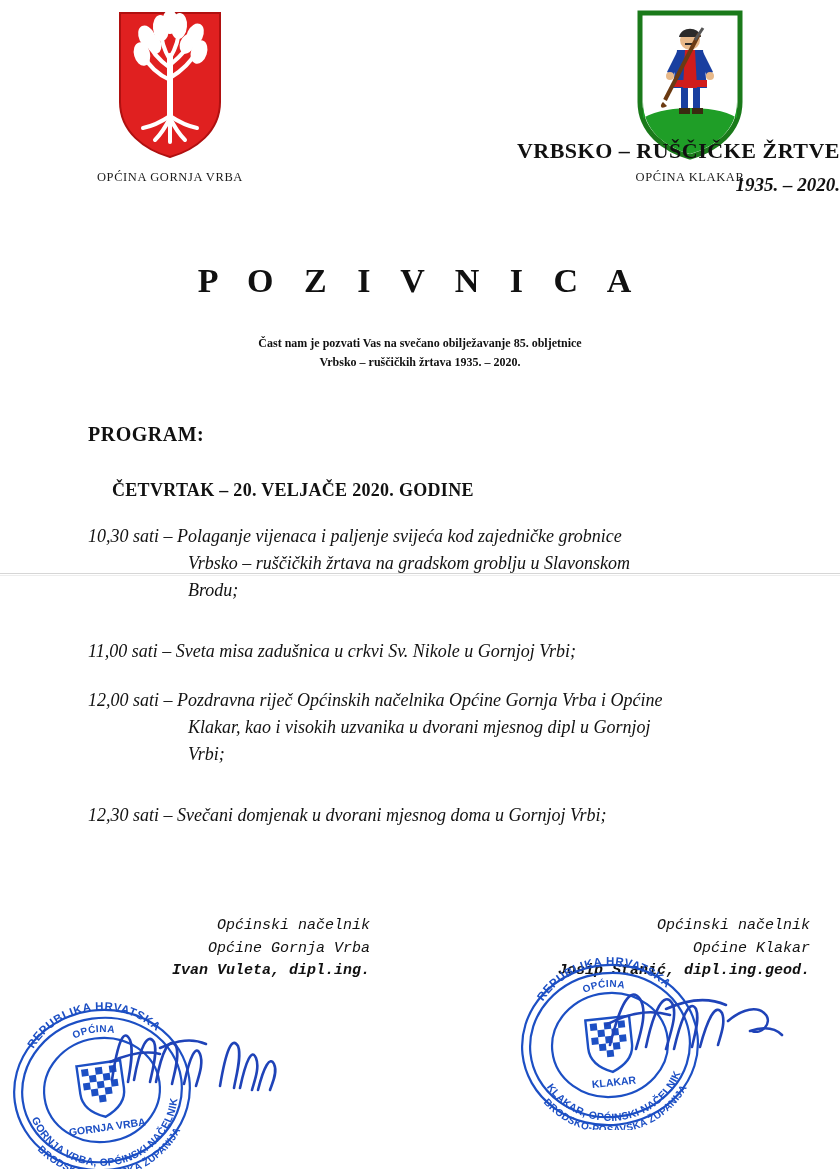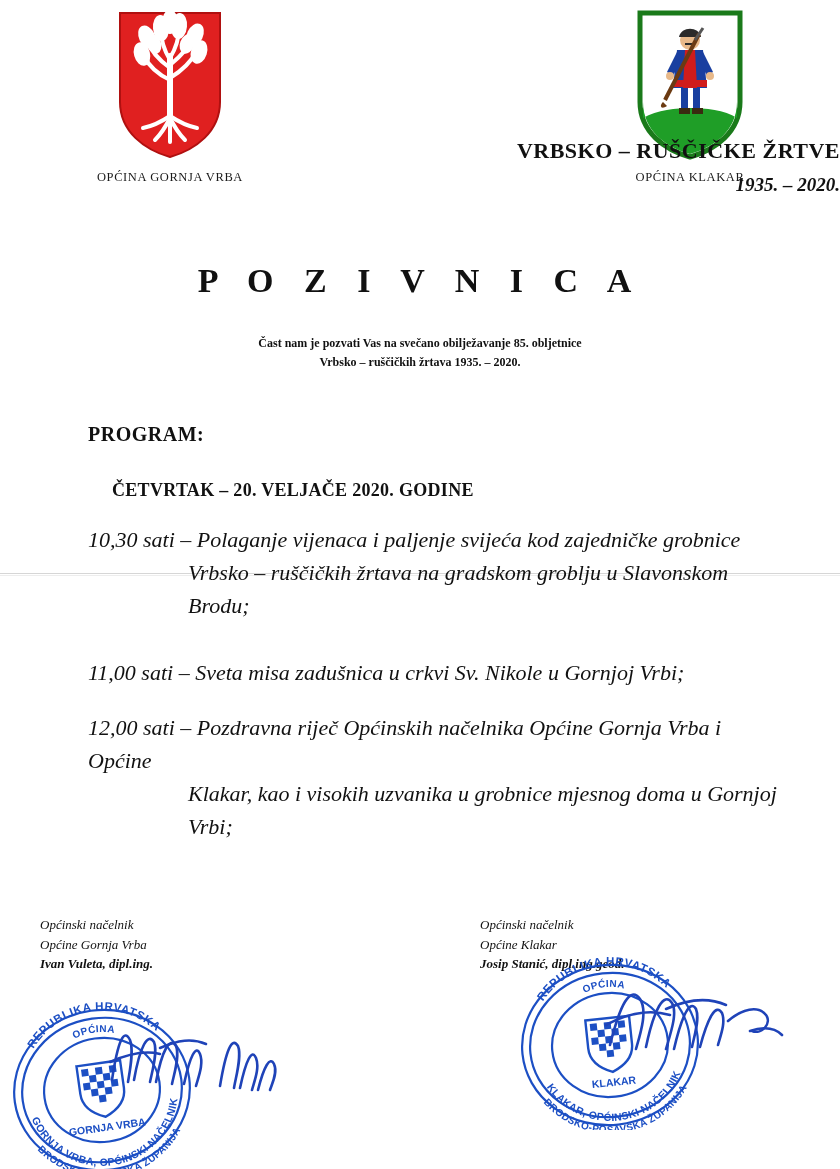--- a/index.html
+++ b/index.html
@@ -108,21 +108,21 @@
   .program-date {
     font-size: 18px;
     font-weight: bold;
     margin-top: 34px;
     letter-spacing: 0.3px;
     margin-left: 24px;
   }
 
   .item {
     margin-top: 22px;
-    font-size: 22px;
+    font-size: 18px;
     font-style: italic;
     line-height: 1.5;
   }
   .item .cont {
     display: block;
     padding-left: 100px;
   }
   .item.gap {
     margin-top: 34px;
   }
@@ -130,25 +130,26 @@
   
   .signatures {
     position: absolute;
     left: 0;
     right: 0;
     top: 915px;
     height: 110px;
   }
   .sig {
     position: absolute;
-    text-align: left;
-    font-size: 13px;
+    text-align: right;
+    font-size: 15px;
     font-style: italic;
     line-height: 1.5;
     width: 330px;
+    font-family: Liberation Mono, monospace;
   }
   .sig-left { left: 40px; }
   .sig-right { right: 30px; }
   .sig .name {
     font-weight: bold;
   }
 
   
   .stamp {
     position: absolute;
@@ -292,24 +293,28 @@
     </div>
 
     <div class="item gap">
       <span>11,00 sati</span>
       <span>– Sveta misa zadušnica u crkvi Sv. Nikole u Gornjoj Vrbi;</span>
     </div>
 
     <div class="item">
       <span>12,00 sati</span>
       <span>– Pozdravna riječ Općinskih načelnika Općine Gornja Vrba i Općine</span>
-      <span class="cont">Klakar, kao i visokih uzvanika u grobnice mjesnog doma u Gornjoj</span>
+      <span class="cont">Klakar, kao i visokih uzvanika u dvorani mjesnog dipl u Gornjoj</span>
       <span class="cont">Vrbi;</span>
     </div>
 
+    <div class="item gap">
+      <span>12,30 sati</span>
+      <span>– Svečani domjenak  u  dvorani mjesnog doma u Gornjoj Vrbi;</span>
+    </div>
   </div>
 
   <div class="fold"></div>
   <div class="fold2"></div>
 
   <div class="signatures">
     <div class="sig sig-left">
       <div>Općinski načelnik</div>
       <div>Općine Gornja Vrba</div>
       <div class="name">Ivan Vuleta, dipl.ing.</div>

